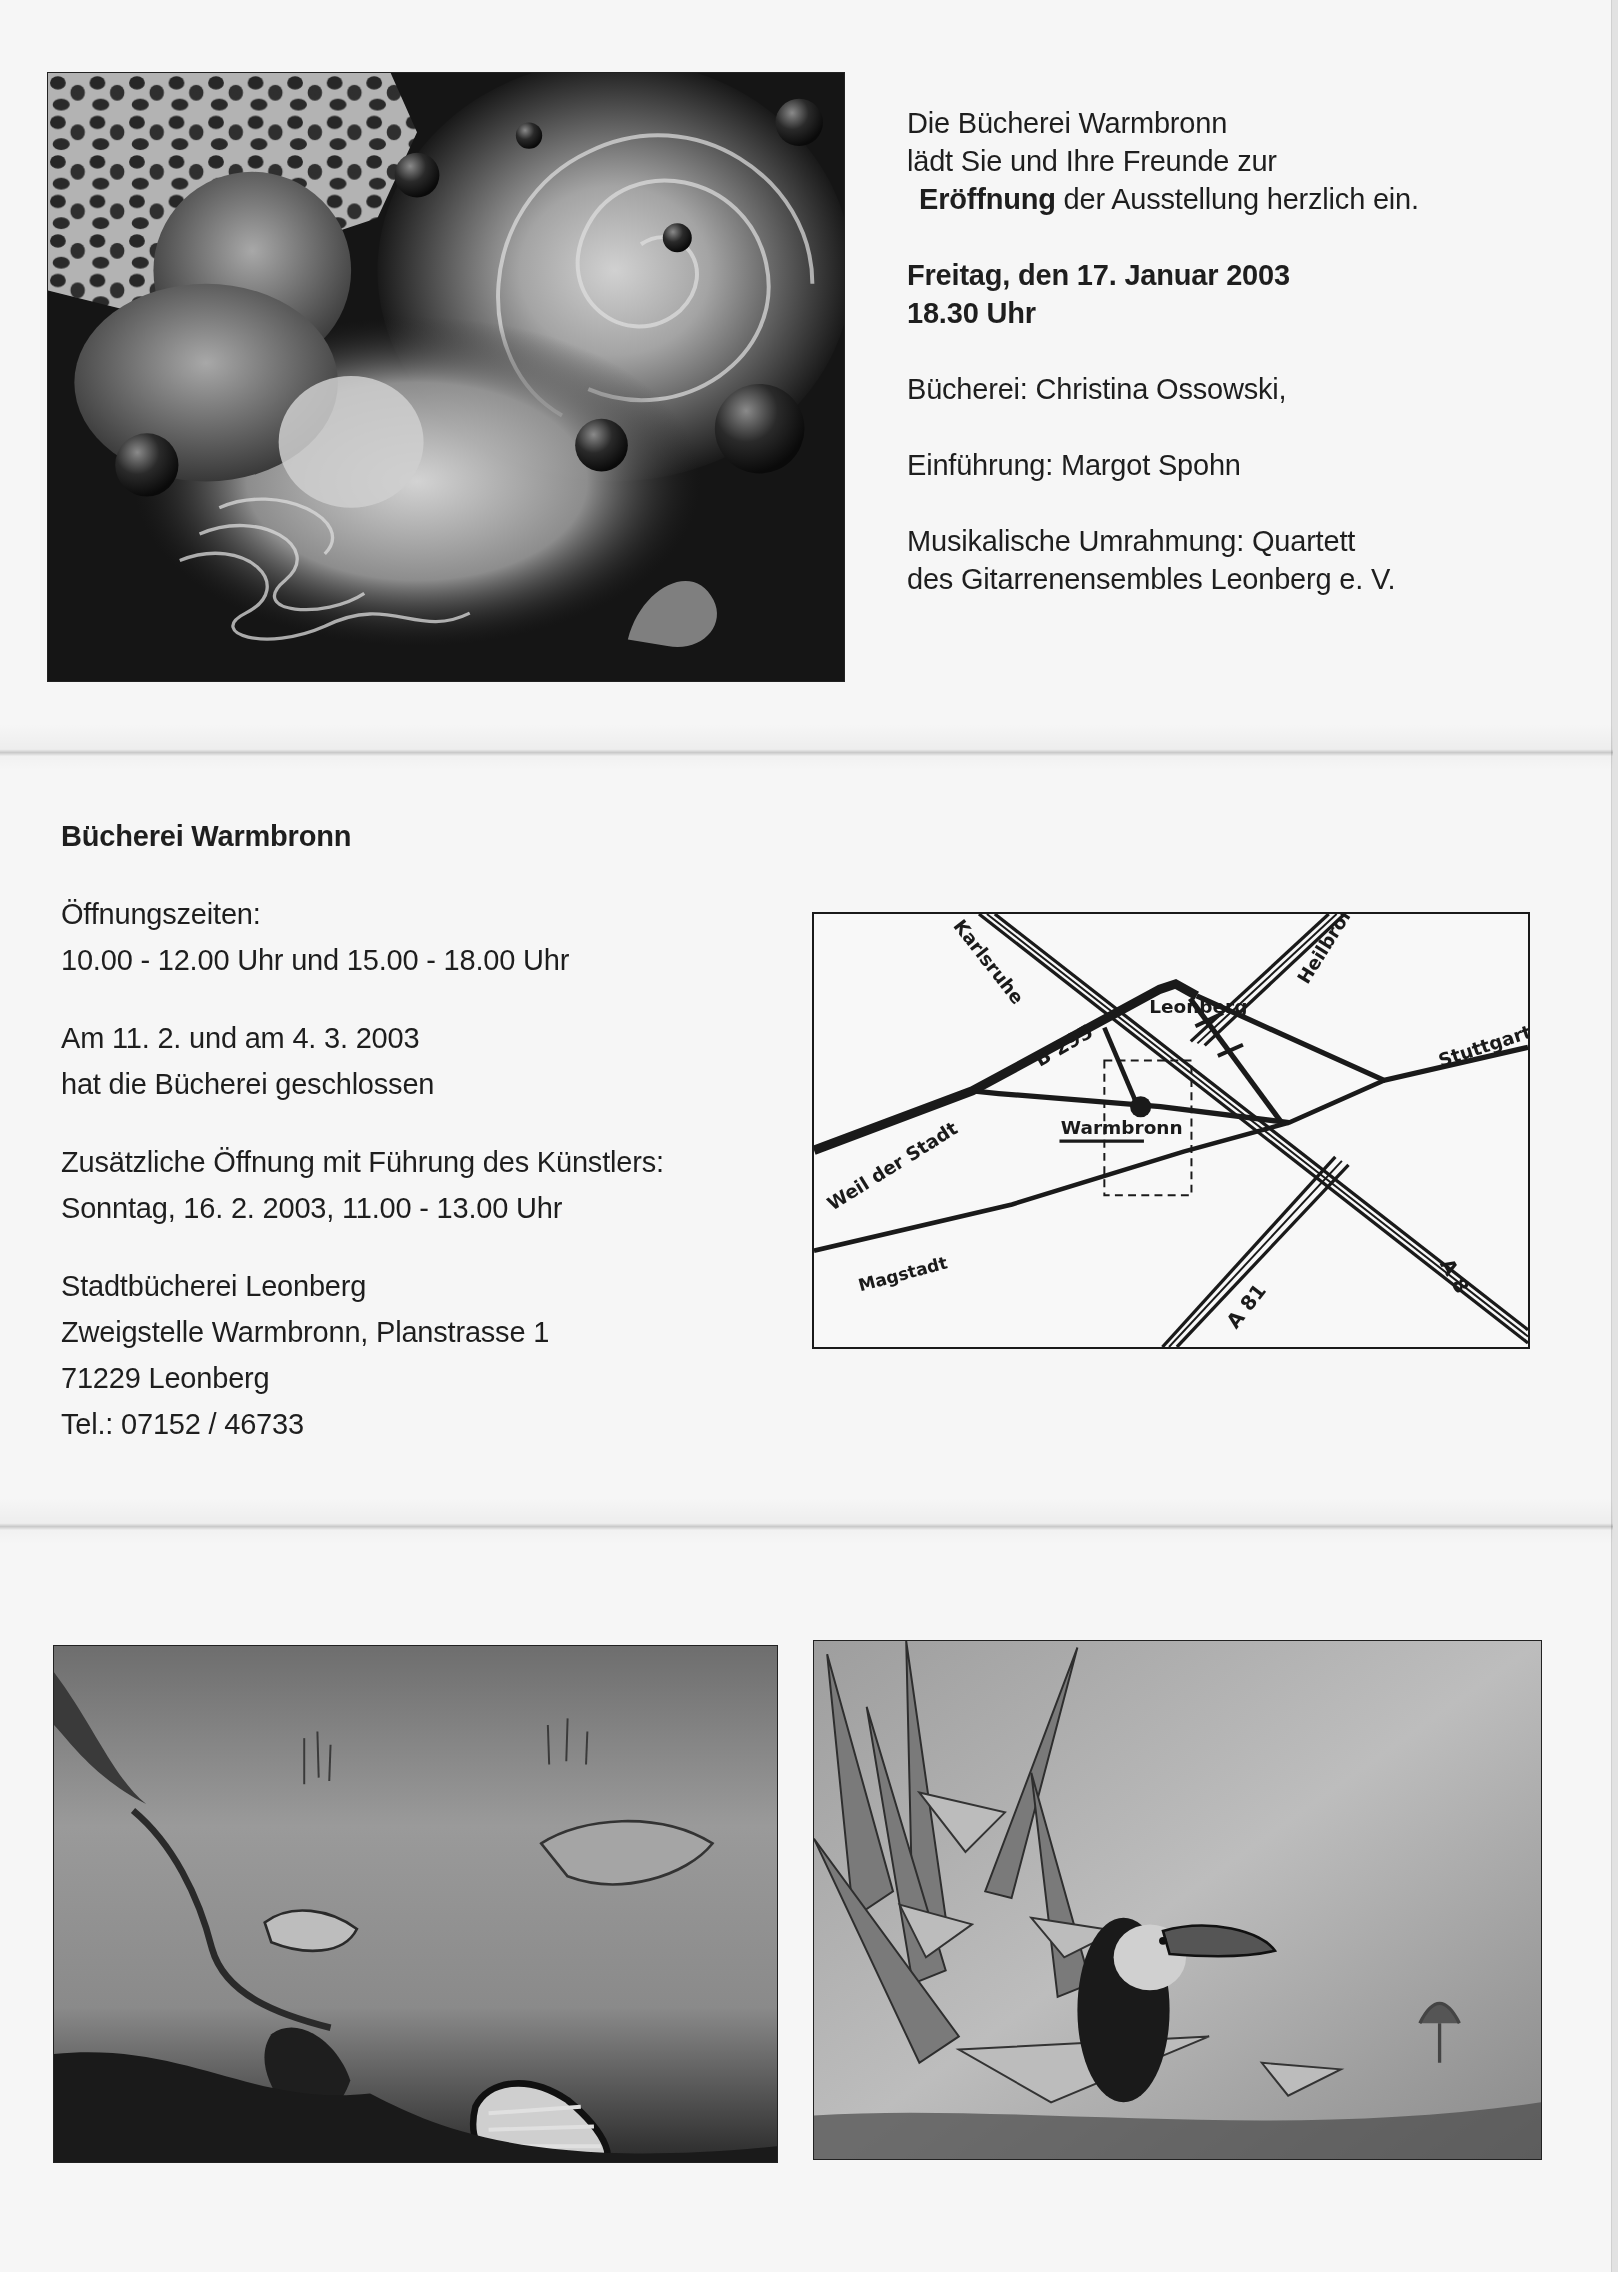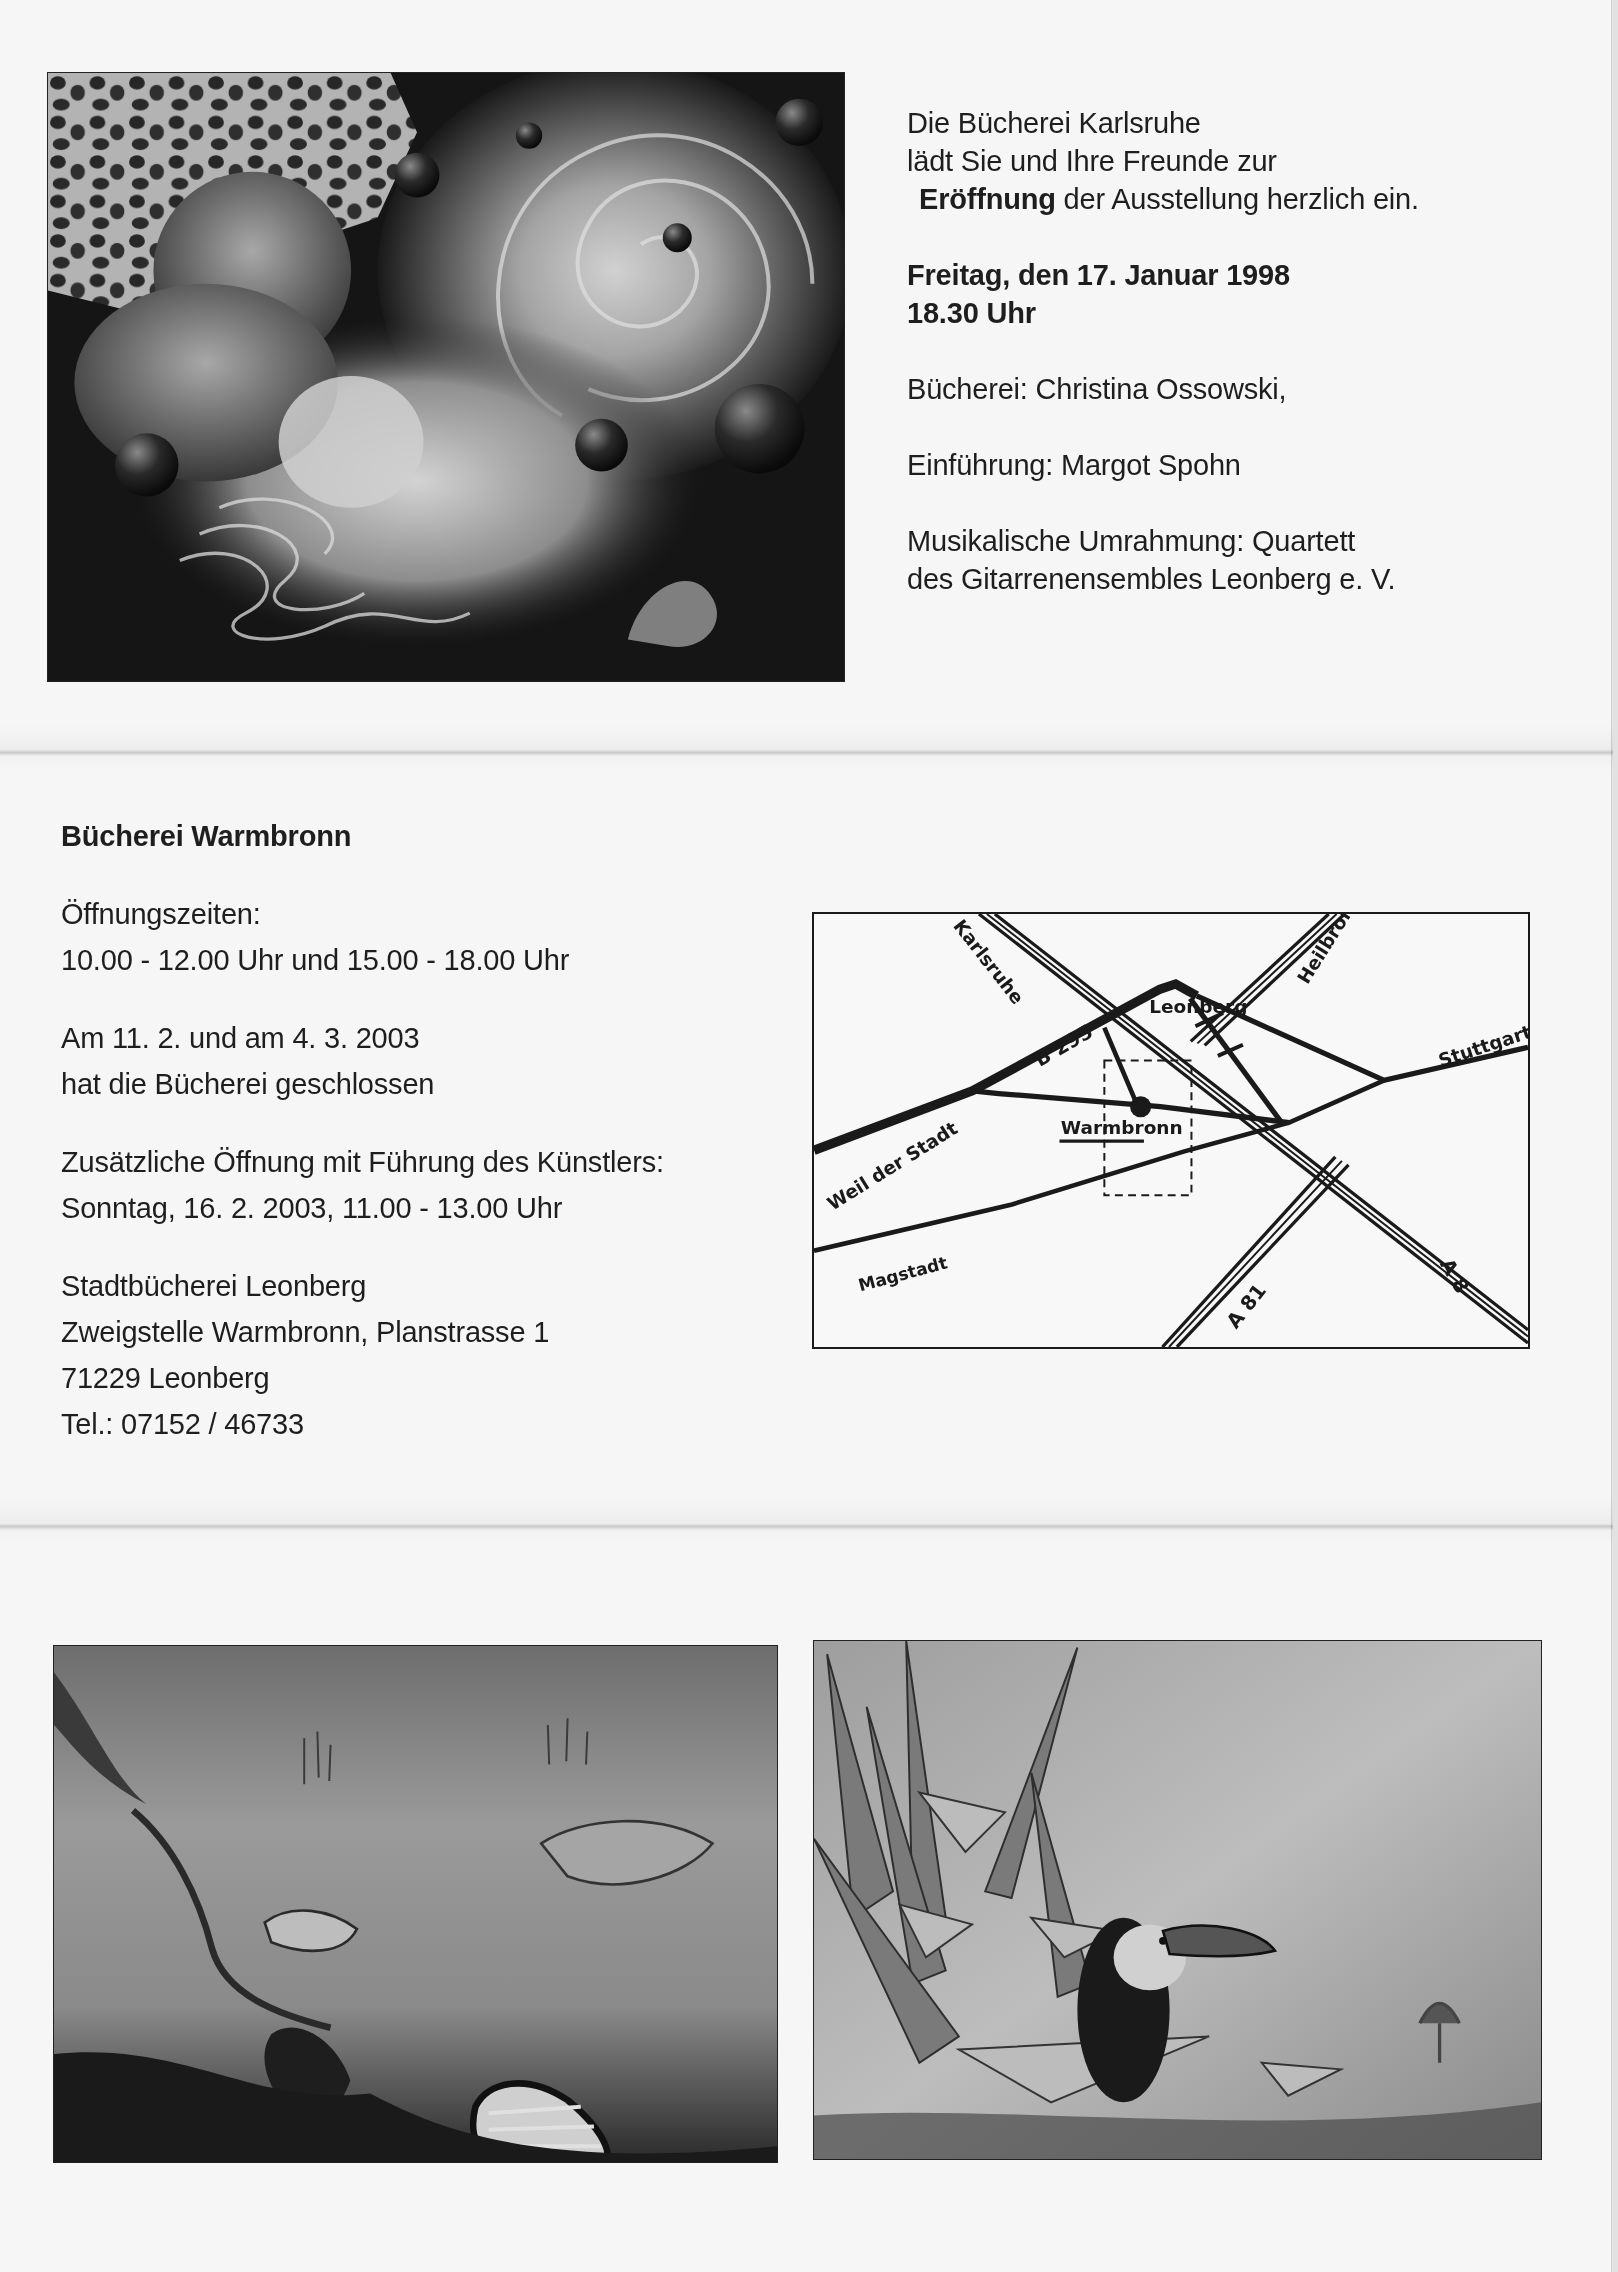--- a/index.html
+++ b/index.html
@@ -111,25 +111,25 @@
     <circle cx="840" cy="565" r="40" fill="url(#gOrb)"></circle>
     <circle cx="560" cy="155" r="34" fill="url(#gOrb)"></circle>
     <circle cx="1140" cy="75" r="36" fill="url(#gOrb)"></circle>
     <circle cx="955" cy="250" r="22" fill="url(#gOrb)"></circle>
     <circle cx="730" cy="95" r="20" fill="url(#gOrb)"></circle>
     <path d="M880 860 C 900 780, 980 740, 1010 800 C 1030 840, 990 880, 940 870" fill="#9a9a9a" opacity="0.8"></path>
   </svg>
 </div>
 
 <div class="invite">
-  <p>Die Bücherei Karlsruhe</p>
+  <p>Die Bücherei Warmbronn</p>
   <p>lädt Sie und Ihre Freunde zur</p>
   <p><span class="b">Eröffnung</span><span> der Ausstellung herzlich ein.</span></p>
   <div class="gap"></div>
-  <p class="b">Freitag, den 17. Januar 1998</p>
+  <p class="b">Freitag, den 17. Januar 2003</p>
   <p class="b">18.30 Uhr</p>
   <div class="gap"></div>
   <p>Bücherei: Christina Ossowski,</p>
   <div class="gap"></div>
   <p>Einführung: Margot Spohn</p>
   <div class="gap"></div>
   <p>Musikalische Umrahmung: Quartett</p>
   <p>des Gitarrenensembles Leonberg e. V.</p>
 </div>
 

